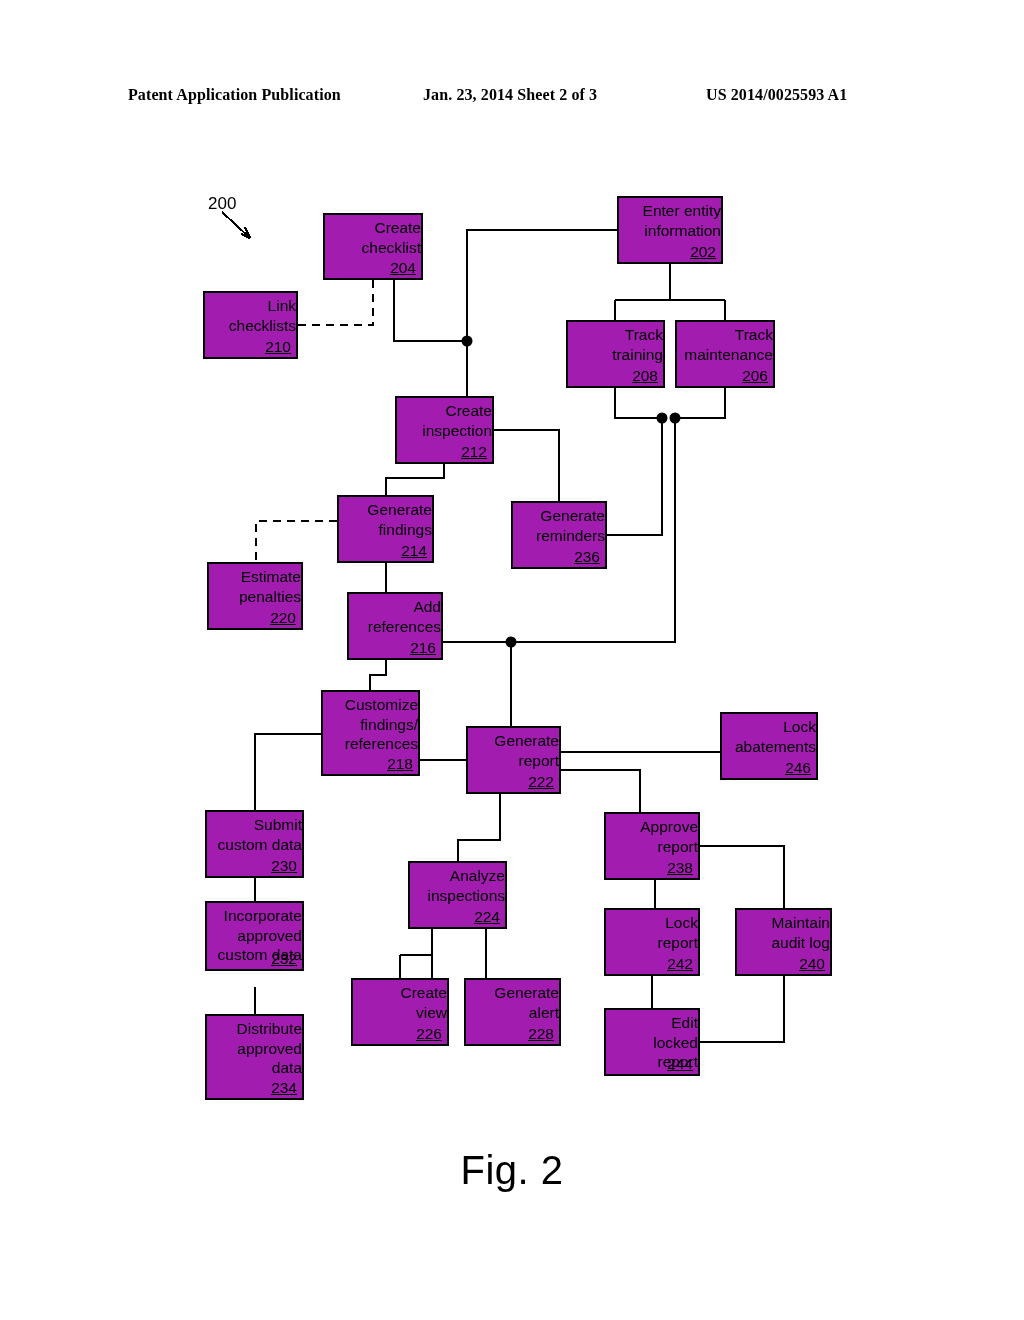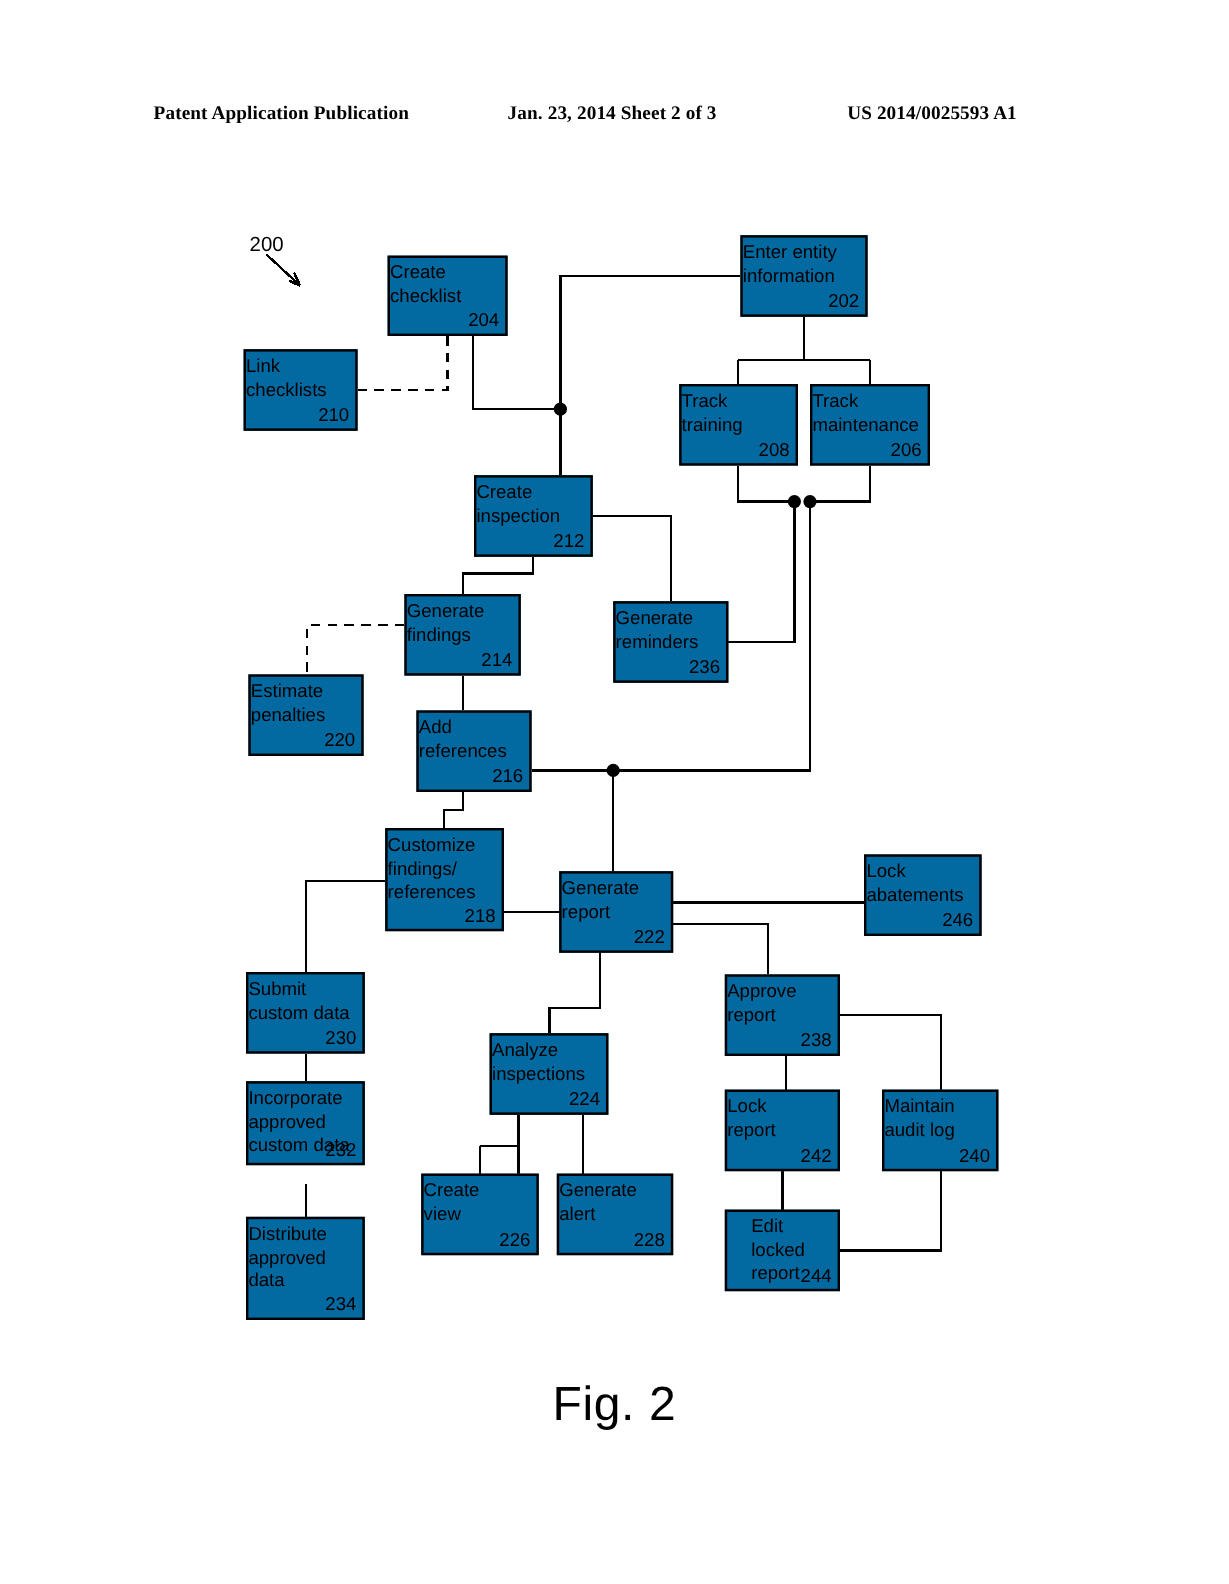--- a/index.html
+++ b/index.html
@@ -47,37 +47,38 @@
     top: 0;
     width: 1024px;
     height: 1320px;
   }
 
   
   .node {
     position: absolute;
     box-sizing: border-box;
     border: 2px solid #000;
-    background: #0369a1;
+    background: #a21caf;
     font-size: 15.5px;
     line-height: 19.5px;
-    text-align: left;
+    text-align: right;
     padding-top: 3px;
     z-index: 5;
   }
   .node .lbl {
     display: block;
     white-space: pre-line;
   }
   .node .ref {
     position: absolute;
     right: 5px;
     bottom: 1px;
     font-size: 15.5px;
     line-height: 18px;
+    text-decoration: underline;
     text-underline-offset: 1px;
   }
 
   
   #fig-ref-200 {
     position: absolute;
     left: 208px;
     top: 194px;
     font-size: 17px;
     z-index: 6;

